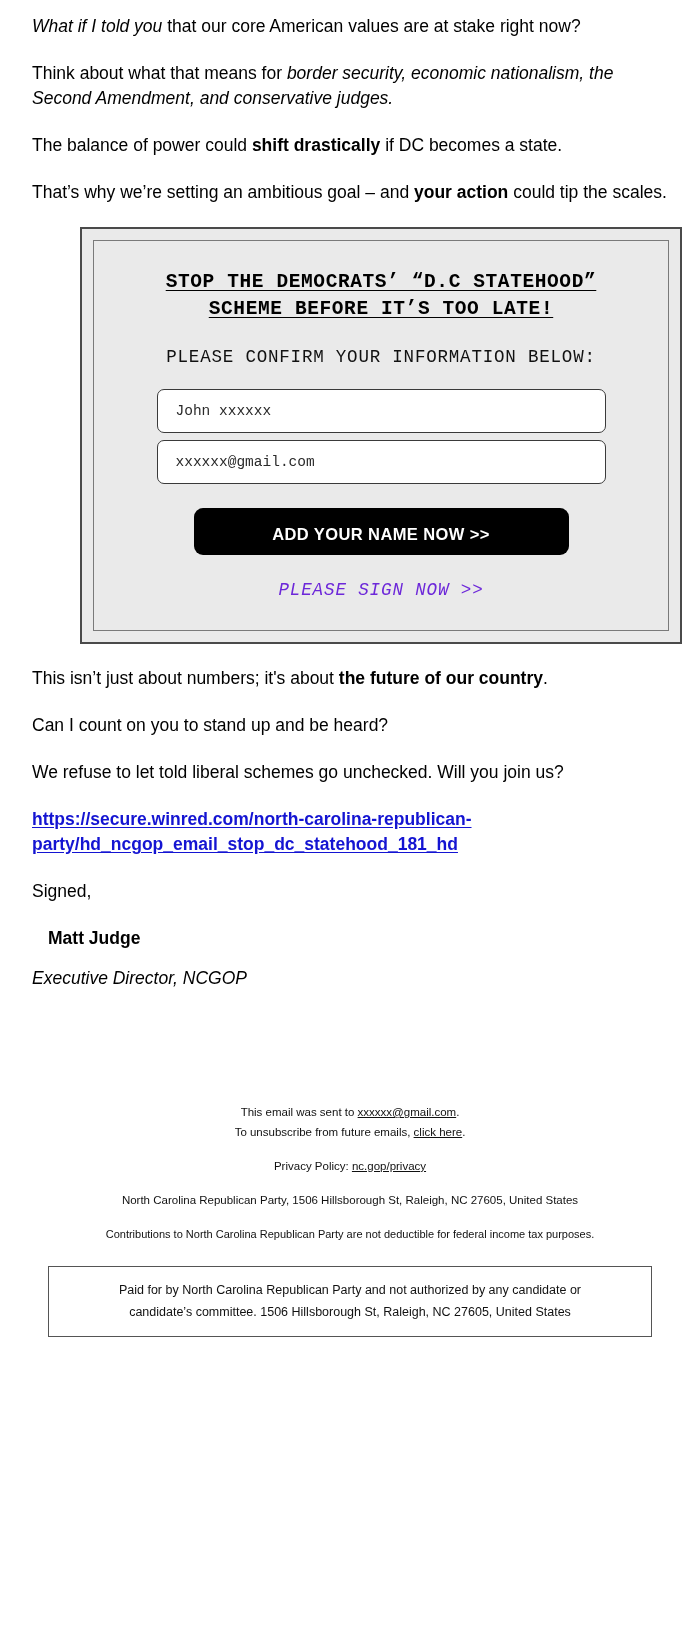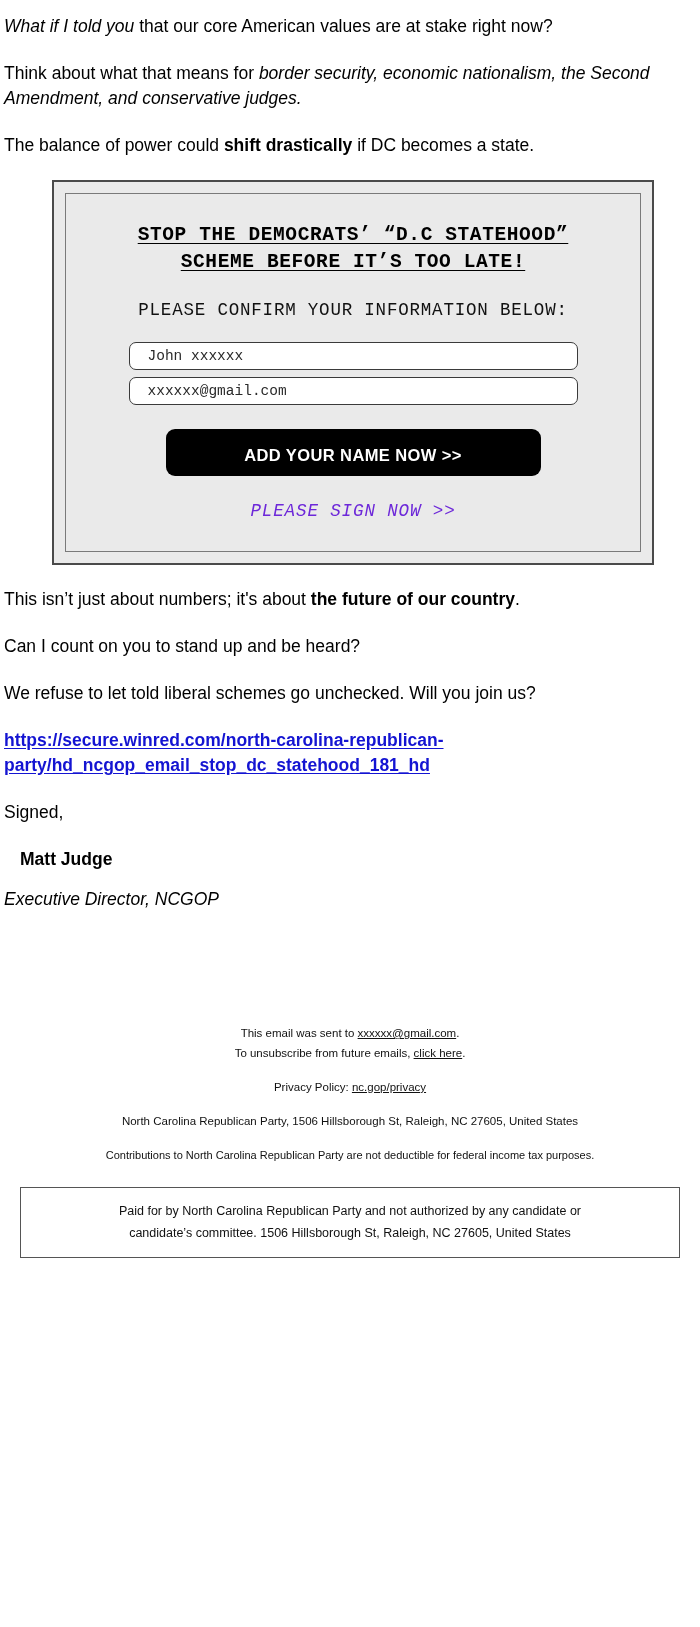--- a/index.html
+++ b/index.html
@@ -9,21 +9,21 @@
   }
   body {
     width: 700px;
     height: 1627px;
     position: relative;
     font-family: "Liberation Sans", sans-serif;
     color: #000000;
     overflow: hidden;
   }
   .email-body {
-    padding: 0 4px;
+    padding: 0 32px;
     box-sizing: border-box;
     width: 700px;
   }
   p.para {
     font-size: 17.5px;
     line-height: 25px;
     margin: 0 0 22px 0;
     color: #000;
   }
   p.para:first-child { margin-top: 14px; }
@@ -63,21 +63,21 @@
     font-size: 17.5px;
     text-align: center;
     letter-spacing: 0.8px;
     margin: 0 0 22px 0;
     color: #111;
   }
   .field {
     display: block;
     width: 449px;
     margin: 0 auto 7px auto;
-    height: 28px;
+    height: 44px;
     box-sizing: border-box;
     background: #ffffff;
     border: 1px solid #3a3a3a;
     border-radius: 7px;
     font-family: "Liberation Mono", monospace;
     font-size: 14.5px;
     color: #2a2a2a;
     padding: 0 18px;
     outline: none;
   }
@@ -175,20 +175,23 @@
   </p>
 
   <p class="para">
     <span>Think about what that means for </span><span class="it">border security, economic nationalism, the Second Amendment, and conservative judges.</span>
   </p>
 
   <p class="para">
     <span>The balance of power could </span><span class="bd">shift drastically</span><span> if DC becomes a state.</span>
   </p>
 
+  <p class="para">
+    <span>That’s why we’re setting an ambitious goal – and </span><span class="bd">your action</span><span> could tip the scales.</span>
+  </p>
 
   <div class="form-outer">
     <div class="form-inner">
 
       <div class="form-headline">
         <span>STOP THE DEMOCRATS’  “D.C STATEHOOD”</span><br>
         <span>SCHEME BEFORE IT’S TOO LATE!</span>
       </div>
 
       <div class="form-subhead">PLEASE CONFIRM YOUR INFORMATION BELOW:</div>

